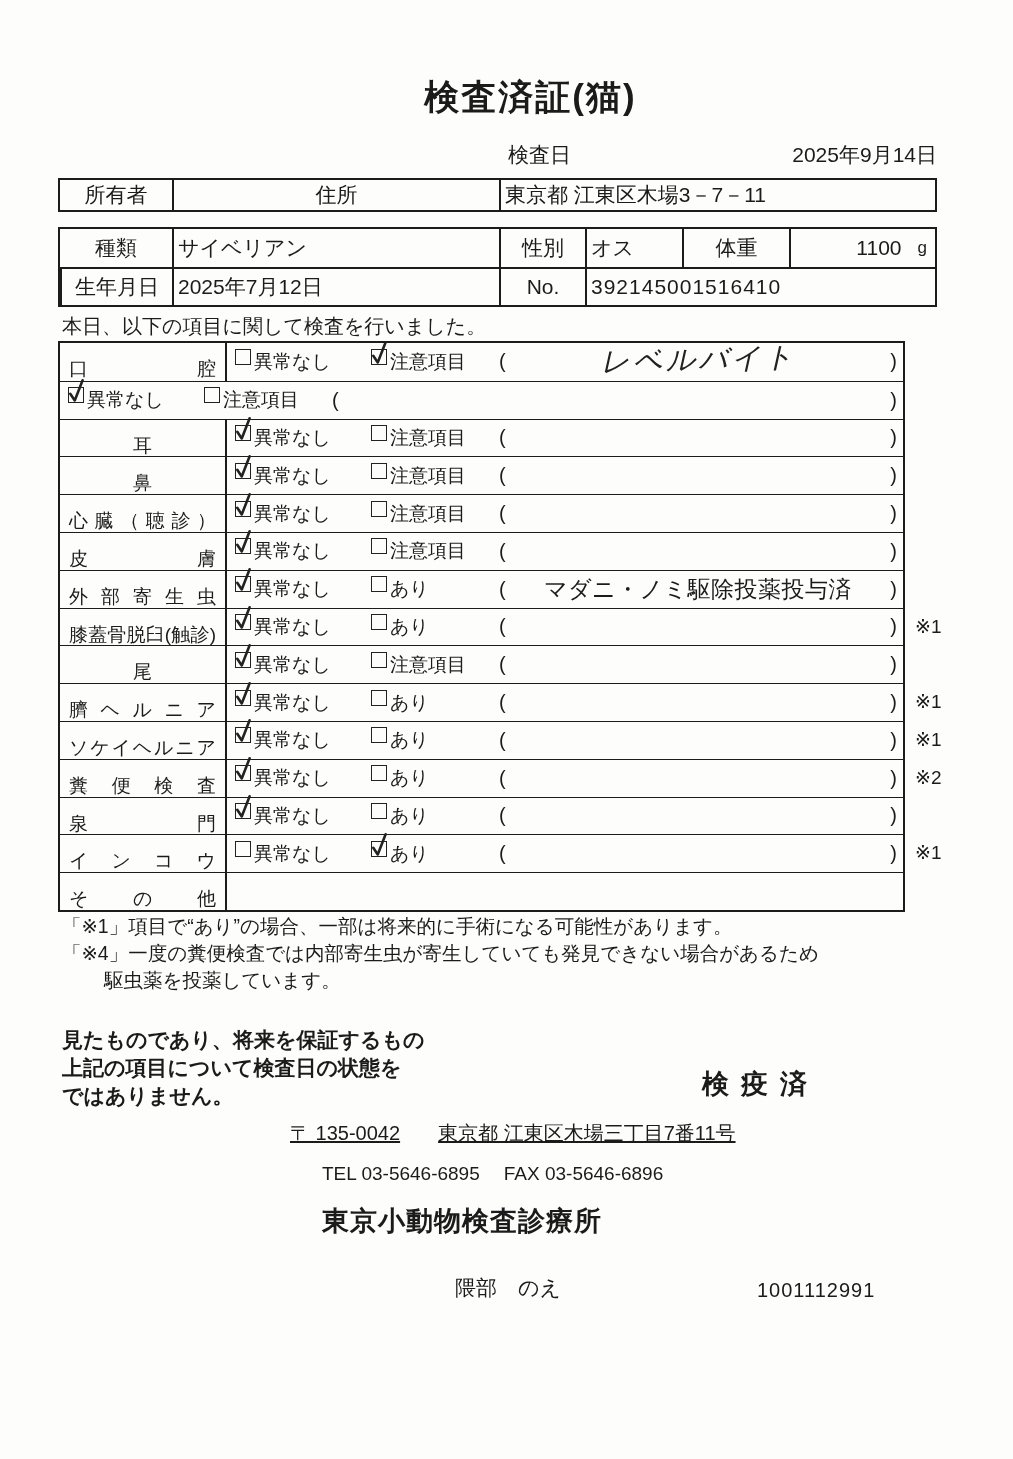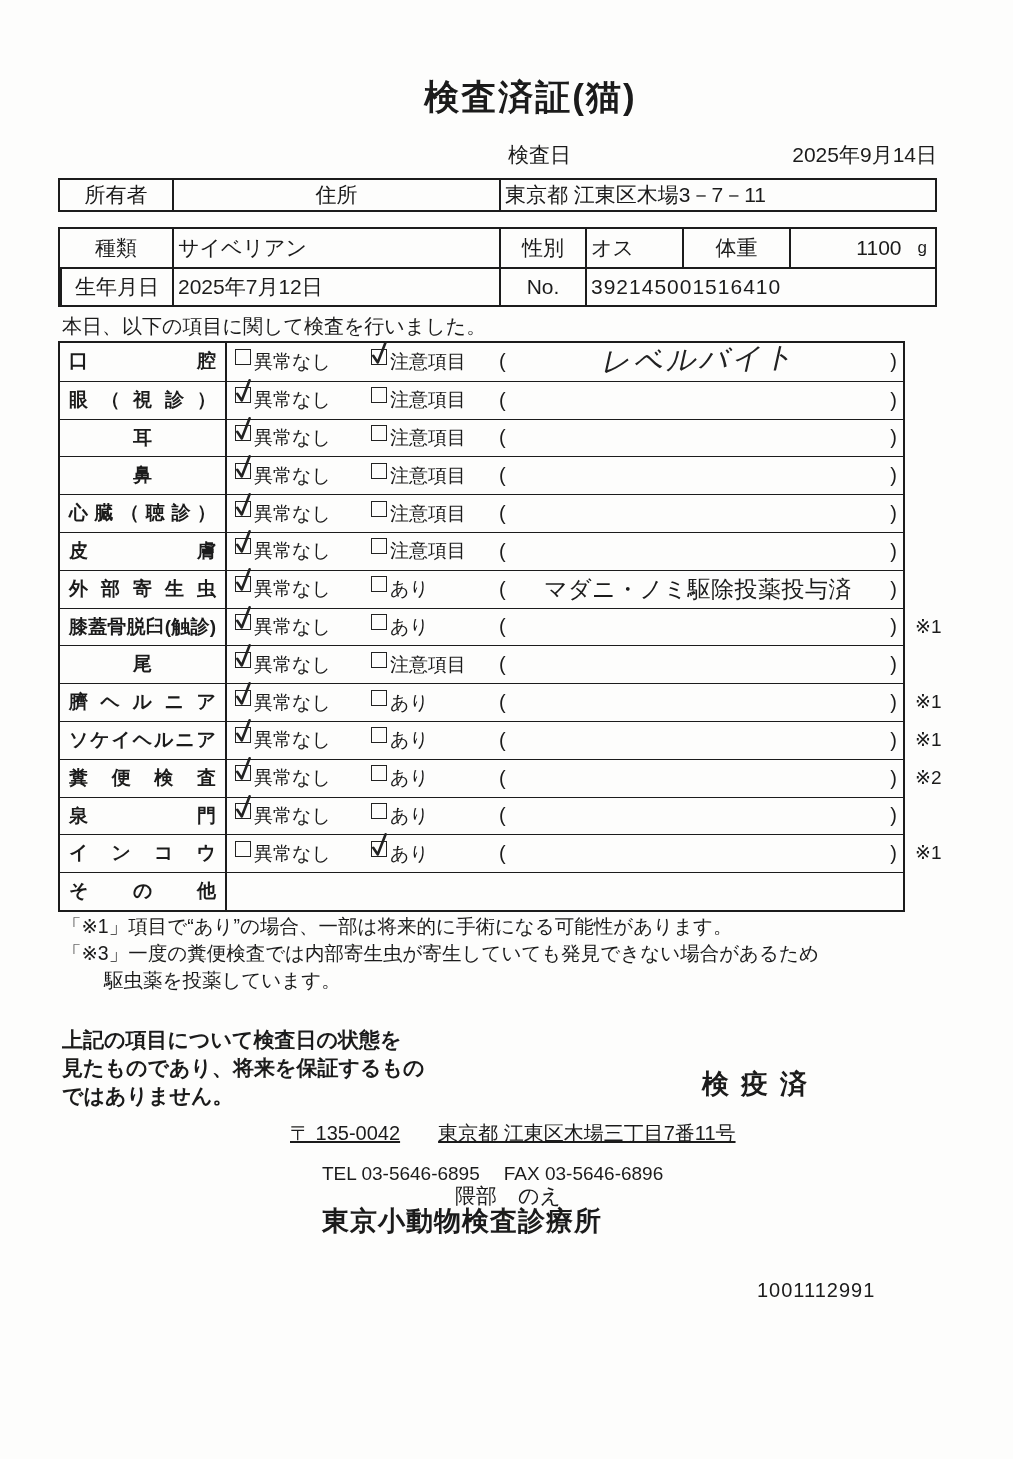--- a/index.html
+++ b/index.html
@@ -61,26 +61,26 @@
   .exam-row{
     position:relative;
     display:flex;
     height:37.8px;box-sizing:border-box;
     border-top:1.5px solid #1c1c1c;
   }
   .exam-row:first-child{border-top:none;}
   .exam-label{
     width:167px;box-sizing:border-box;
     border-right:2px solid #1c1c1c;
-    padding:0 9px;
+    padding:8px 9px;
     font-size:19px;
     display:block;
     line-height:36px;
     text-align:justify;text-align-last:justify;
-    white-space:nowrap;overflow:hidden;font-weight:bold;
+    white-space:nowrap;overflow:hidden;
   }
   .exam-label.center{text-align:center;text-align-last:center;}
   .exam-content{
     position:relative;flex:1;
     display:flex;align-items:center;
     padding-left:8px;
   }
   .cbgroup{display:flex;align-items:flex-start;}
   .cbgroup.g1{width:136px;}
   .cbgroup.g2{width:128px;}
@@ -124,21 +124,21 @@
   }
   .stamp{
     top:1066px;left:702px;
     font-size:27px;font-weight:600;letter-spacing:12px;white-space:nowrap;
   }
   .postal{top:1120px;left:290px;font-size:20px;display:flex;text-decoration:underline;}
   .postal .gap{width:38px;}
   .telfax{top:1163px;left:322px;font-size:19px;display:flex;}
   .telfax .gap{width:24px;}
   .clinic-name{top:1203px;left:322px;font-size:27px;font-weight:600;letter-spacing:1px;}
-  .vet-name{top:1182px;left:455px;font-size:21px;}
+  .vet-name{top:1274px;left:455px;font-size:21px;}
   .serial{top:1279px;left:757px;font-size:20px;letter-spacing:1px;}
 </style>
 </head>
 <body>
 
 <div class="page">
 
   <div class="abs title">検査済証(猫)</div>
 
   <div class="abs date-row">
@@ -187,21 +187,20 @@
             <span class="cblabel">注意項目</span>
           </span>
           <span class="paren">
             <span class="po">(</span>
             <span class="ptext handwritten">レベルバイト</span>
             <span class="pc">)</span>
           </span>
         </div>
       </div>
       <div class="exam-row">
-        <div class="exam-label">眼（視診）</div>
         <div class="exam-content">
           <span class="cbgroup g1">
             <span class="cbox">
               <svg class="check" viewBox="0 0 18 24">
                 <path d="M3 14 L7 20 L14 2" fill="none" stroke="#222" stroke-width="2.3" stroke-linecap="round" stroke-linejoin="round"></path>
               </svg>
             </span>
             <span class="cblabel">異常なし</span>
           </span>
           <span class="cbgroup g2">
@@ -485,27 +484,27 @@
         <span class="note">※1</span>
       </div>
       <div class="exam-row">
         <div class="exam-label">その他</div>
         <div class="exam-content"></div>
       </div>
     </div>
 
   <div class="abs footnotes">
     <div>「※1」項目で“あり”の場合、一部は将来的に手術になる可能性があります。</div>
-    <div>「※3」一度の糞便検査では内部寄生虫が寄生していても発見できない場合があるため</div>
+    <div>「※4」一度の糞便検査では内部寄生虫が寄生していても発見できない場合があるため</div>
     <div class="indent">駆虫薬を投薬しています。</div>
   </div>
 
   <div class="abs disclaimer">
+    <div>見たものであり、将来を保証するもの</div>
     <div>上記の項目について検査日の状態を</div>
-    <div>見たものであり、将来を保証するもの</div>
     <div>ではありません。</div>
   </div>
 
   <div class="abs stamp">検疫済</div>
 
   <div class="abs postal">
     <span>〒 135-0042</span>
     <span class="gap"></span>
     <span>東京都 江東区木場三丁目7番11号</span>
   </div>

